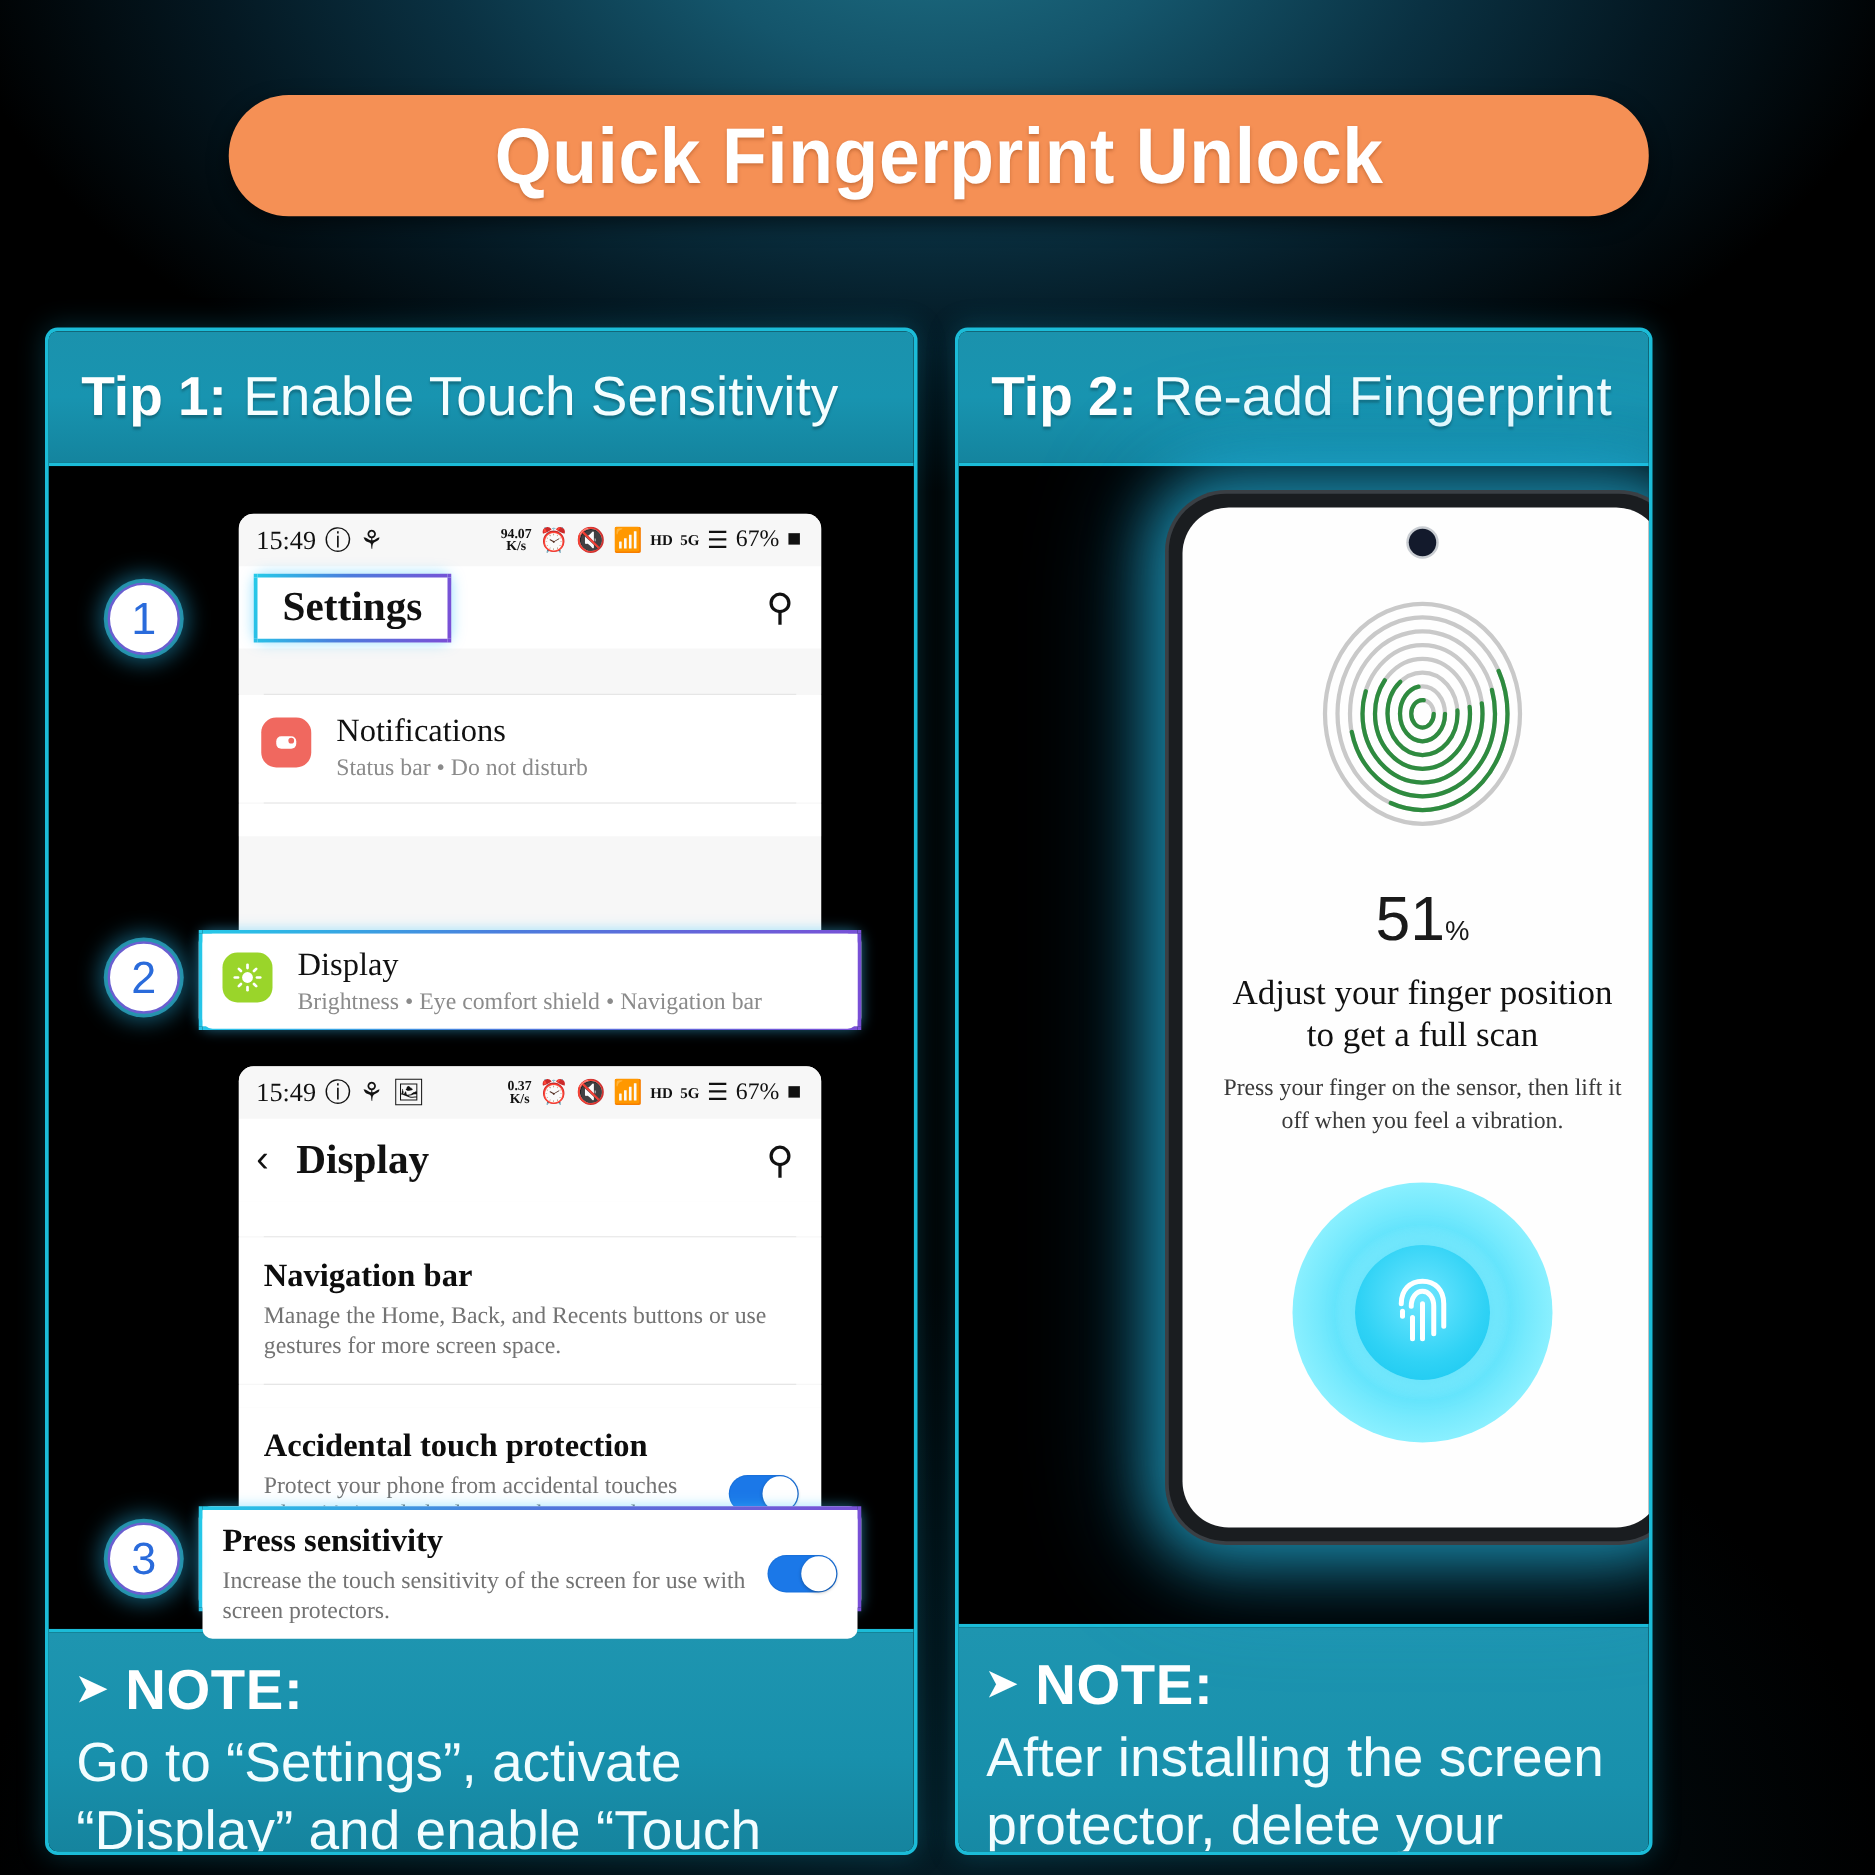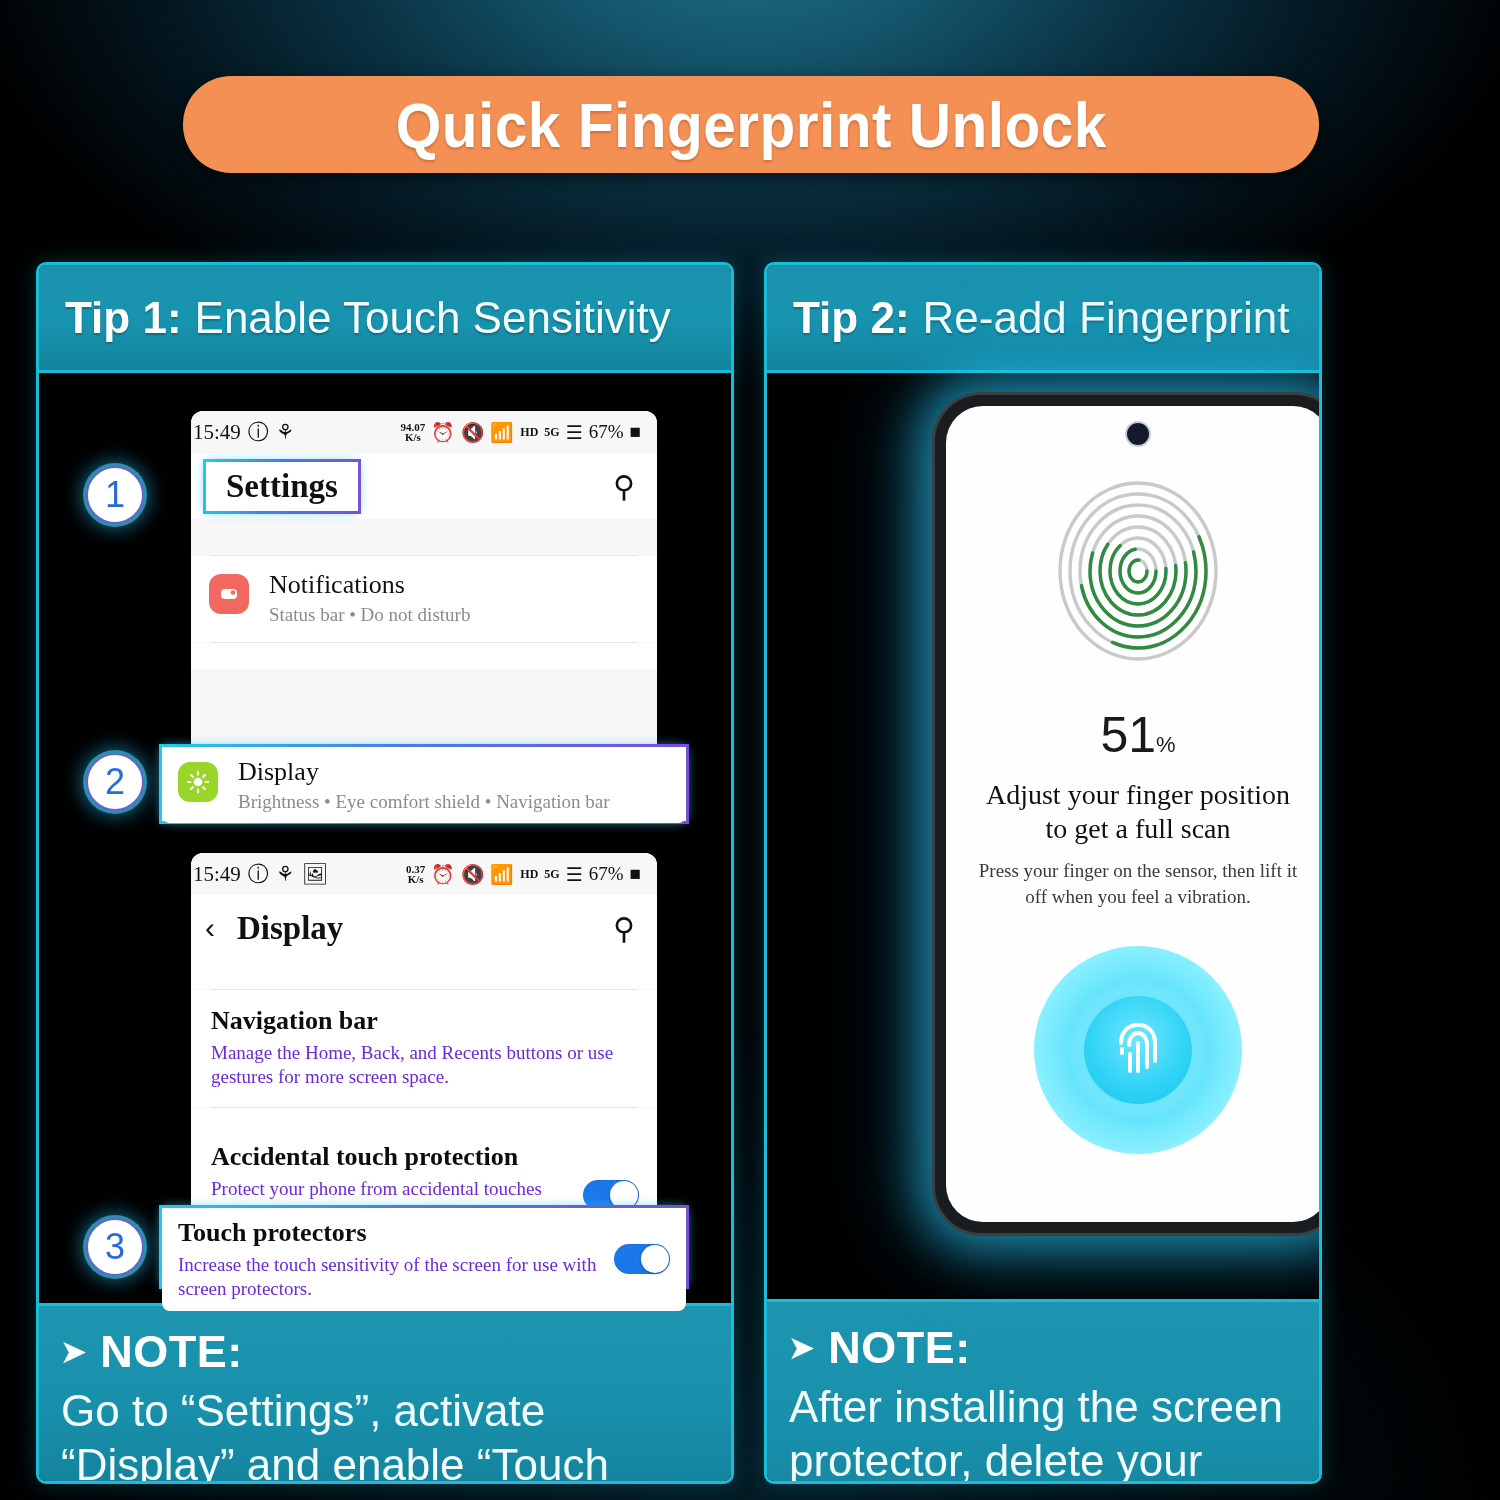--- a/index.html
+++ b/index.html
@@ -109,21 +109,21 @@
   
   .shot{
     position:absolute;
     background:#f7f7f7;
     border-radius:12px;
     overflow:hidden;
     box-shadow:0 2px 8px rgba(0,0,0,.4);
   }
   .statusbar{
     height:42px; display:flex; align-items:center; justify-content:space-between;
-    padding:0 16px 0 2px;
+    padding:0 16px 0 14px;
     background:#f7f7f7;
     font-family:"Liberation Serif", serif;
   }
   .sb-left{ display:flex; align-items:center; gap:7px; color:#111; font-size:21px;}
   .sb-right{ display:flex; align-items:center; gap:6px; color:#111; font-size:19px;}
   .kbs{ display:flex; flex-direction:column; align-items:center; line-height:.95; font-size:11px; font-weight:bold;}
   .ico{ display:inline-block; }
 
   .appbar{
     height:66px; display:flex; align-items:center; justify-content:space-between;
@@ -145,21 +145,21 @@
   }
   .row .rico{ width:40px; height:40px; border-radius:12px; flex:0 0 40px; margin-top:4px;
               display:flex;align-items:center;justify-content:center;}
   .row .rtxt .t{ font-family:"Liberation Serif", serif; font-size:26px; color:#111; font-weight:normal; }
   .row .rtxt .s{ font-family:"Liberation Serif", serif; font-size:19px; color:#8b8b8b; margin-top:4px; }
   .divider{ height:1px; background:#e6e6e6; margin:0 20px; }
 
   .setrow{ padding:16px 18px 18px 20px; background:#fff; display:flex; align-items:center; }
   .setrow .c1{ flex:1; }
   .setrow .t{ font-family:"Liberation Serif", serif; font-size:26px; color:#0d0d0d; font-weight:bold; }
-  .setrow .s{ font-family:"Liberation Serif", serif; font-size:19px; color:#6d28d9; margin-top:5px; line-height:1.25; }
+  .setrow .s{ font-family:"Liberation Serif", serif; font-size:19px; color:#737373; margin-top:5px; line-height:1.25; }
   .toggle{ width:56px; height:30px; border-radius:15px; background:#1b78e8; position:relative; flex:0 0 56px;
            box-shadow:inset 0 0 0 1px rgba(0,0,0,.05); }
   .toggle i{ position:absolute; right:1px; top:1px; width:28px; height:28px; border-radius:50%;
              background:#fff; box-shadow:0 1px 3px rgba(0,0,0,.3); }
 
   
   .phone{
     position:absolute; left:168px; top:22px; width:406px; height:838px;
     background:#1a1d20;
     border-radius:46px;
@@ -342,21 +342,21 @@
         <div class="toggle">
             <i></i>
           </div>
       </div>
       <div style="height:20px;background:#fff;"></div>
     </div>
 
     <div class="hl-box" style="position:absolute;left:120px;top:832px;width:530px;height:84px;background:#fff;z-index:6;">
       <div class="setrow" style="padding:10px 16px 10px 16px;border-radius:8px;">
         <div class="c1">
-          <div class="t">Touch protectors</div>
+          <div class="t">Press sensitivity</div>
           <div class="s">Increase the touch sensitivity of the screen for use with screen protectors.</div>
         </div>
         <div class="toggle">
             <i></i>
           </div>
       </div>
     </div>
 
   </div>
 

